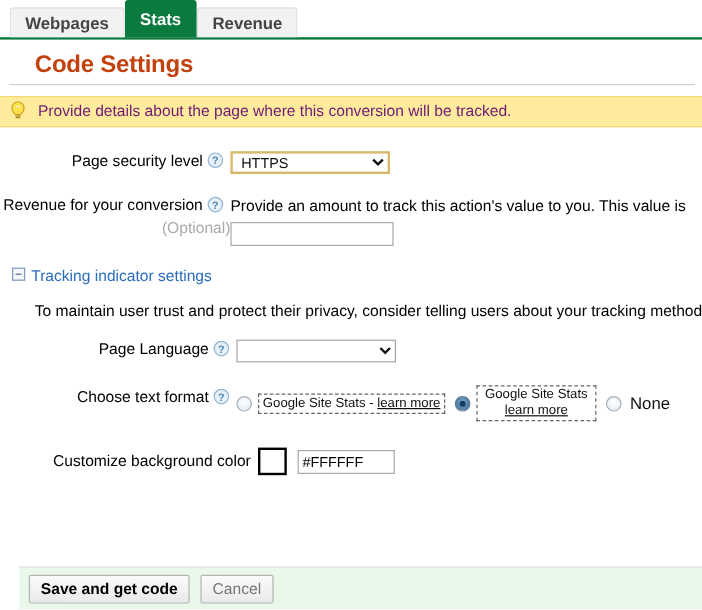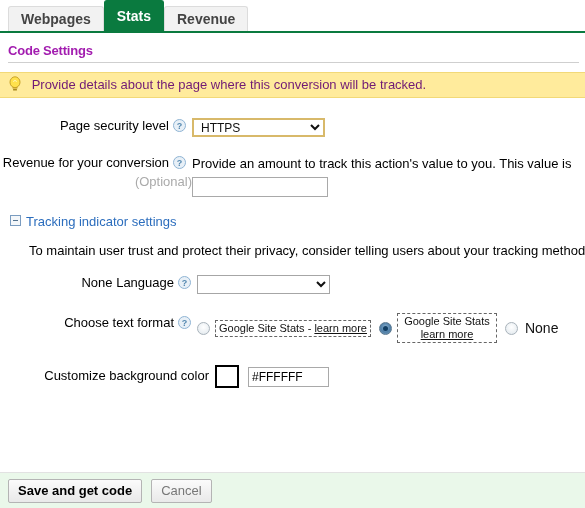--- a/index.html
+++ b/index.html
@@ -54,24 +54,25 @@
     margin-top: 0;
   }
 
   
   .page-title-wrap {
     margin: 10px 6px 0 8px;
     border-bottom: 1px solid #cfcfcf;
     padding-bottom: 4px;
   }
   .page-title {
-    font-size: 13px;
+    font-size: 20px;
     font-weight: bold;
-    color: #a21caf;
+    color: #c2410c;
     letter-spacing: -0.2px;
+    margin-left: 21px;
   }
 
   
   .hint-bar {
     margin-top: 9px;
     background: #ffeb9c;
     border-top: 1px solid #f2d978;
     border-bottom: 1px solid #f2d978;
     height: 24px;
     line-height: 24px;
@@ -294,21 +295,21 @@
     height: 22px;
     vertical-align: middle;
     margin-left: 9px;
     border: 1px solid #b0b0b0;
     font-size: 12px;
   }
 
   
   .footer {
     position: absolute;
-    left: 0;
+    left: 16px;
     right: 0;
     bottom: 0;
     height: 36px;
     background: #eaf8ea;
     border-top: 1px solid #e2e2e2;
     display: flex;
     align-items: center;
     padding-left: 8px;
     box-sizing: border-box;
   }
@@ -381,21 +382,21 @@
   </div>
 
   <div class="collapse-head">
     <span class="collapse-box"></span><span class="collapse-link">Tracking indicator settings</span>
   </div>
 
   <div class="privacy-note">To maintain user trust and protect their privacy, consider telling users about your tracking method</div>
 
   <div class="row" style="margin-top:17px;">
     <div class="lbl-col" style="width:197px;min-width:197px;">
-      <span>None Language</span><span class="help">?</span>
+      <span>Page Language</span><span class="help">?</span>
     </div>
     <div class="field-col">
       <select class="ui-select sel-lang">
         <option></option>
       </select>
     </div>
   </div>
 
   <div class="row radio-row">
     <div class="lbl-col" style="width:197px;min-width:197px;padding-top:2px;">

